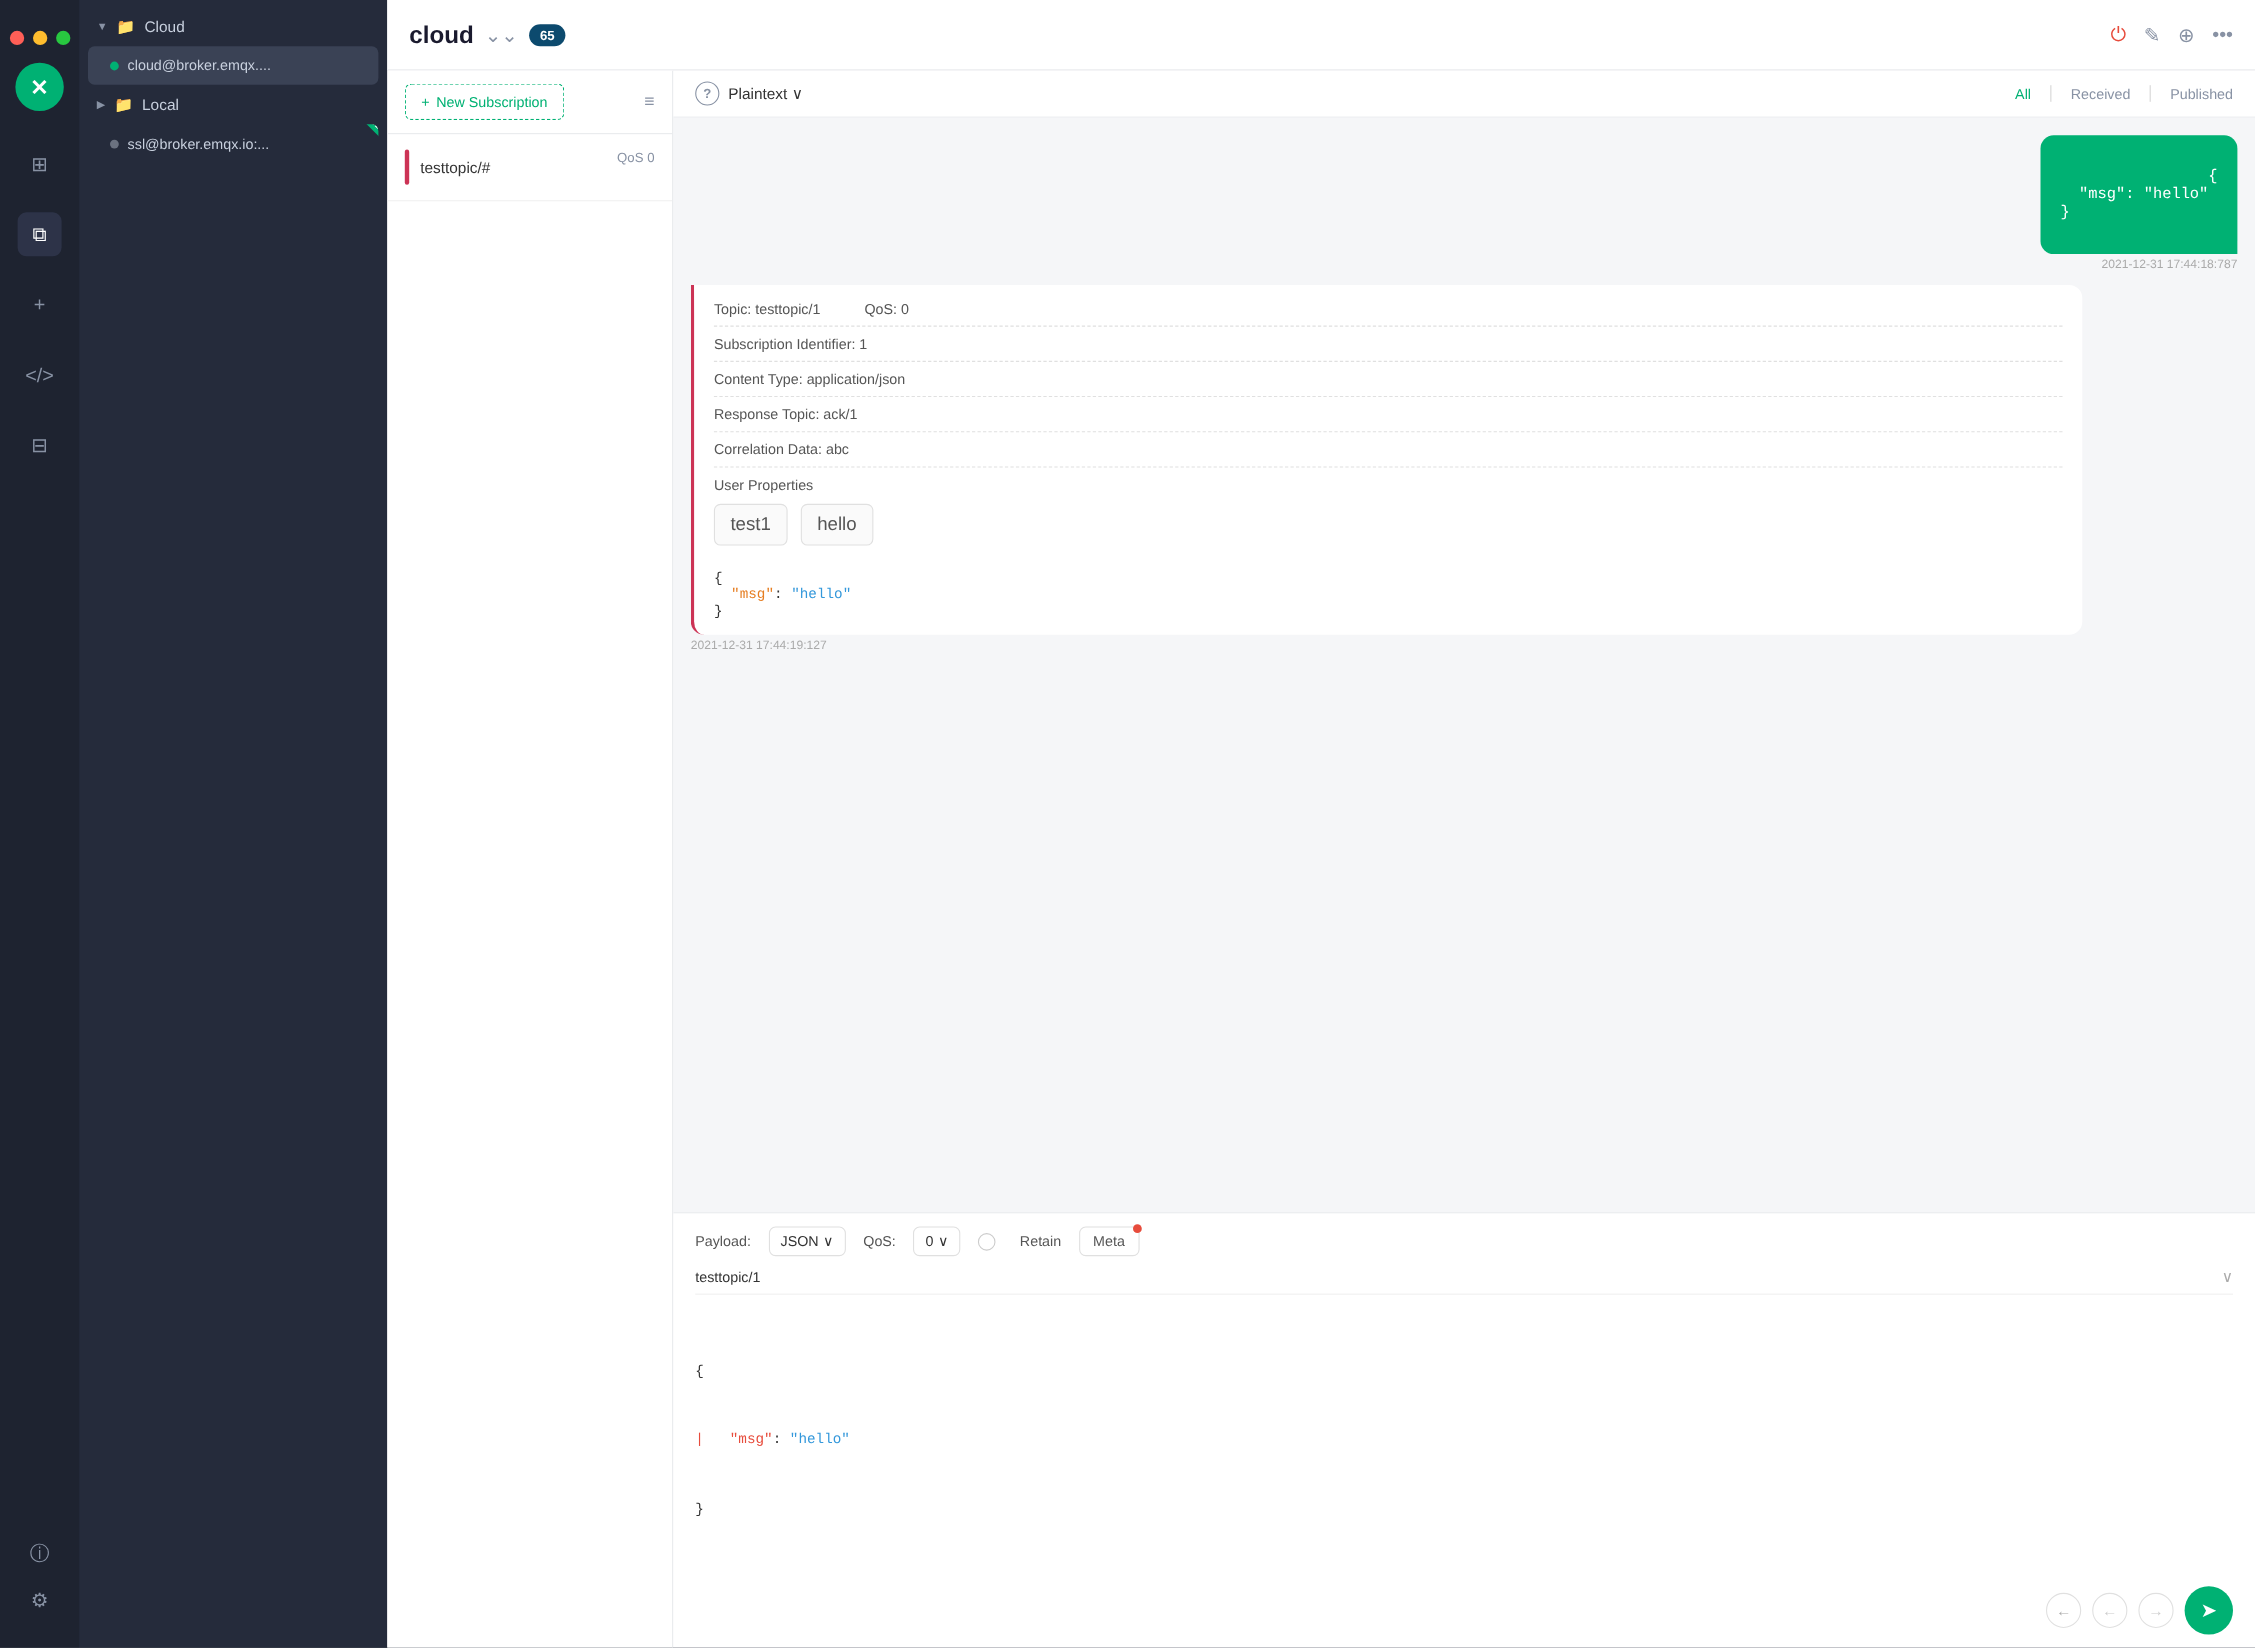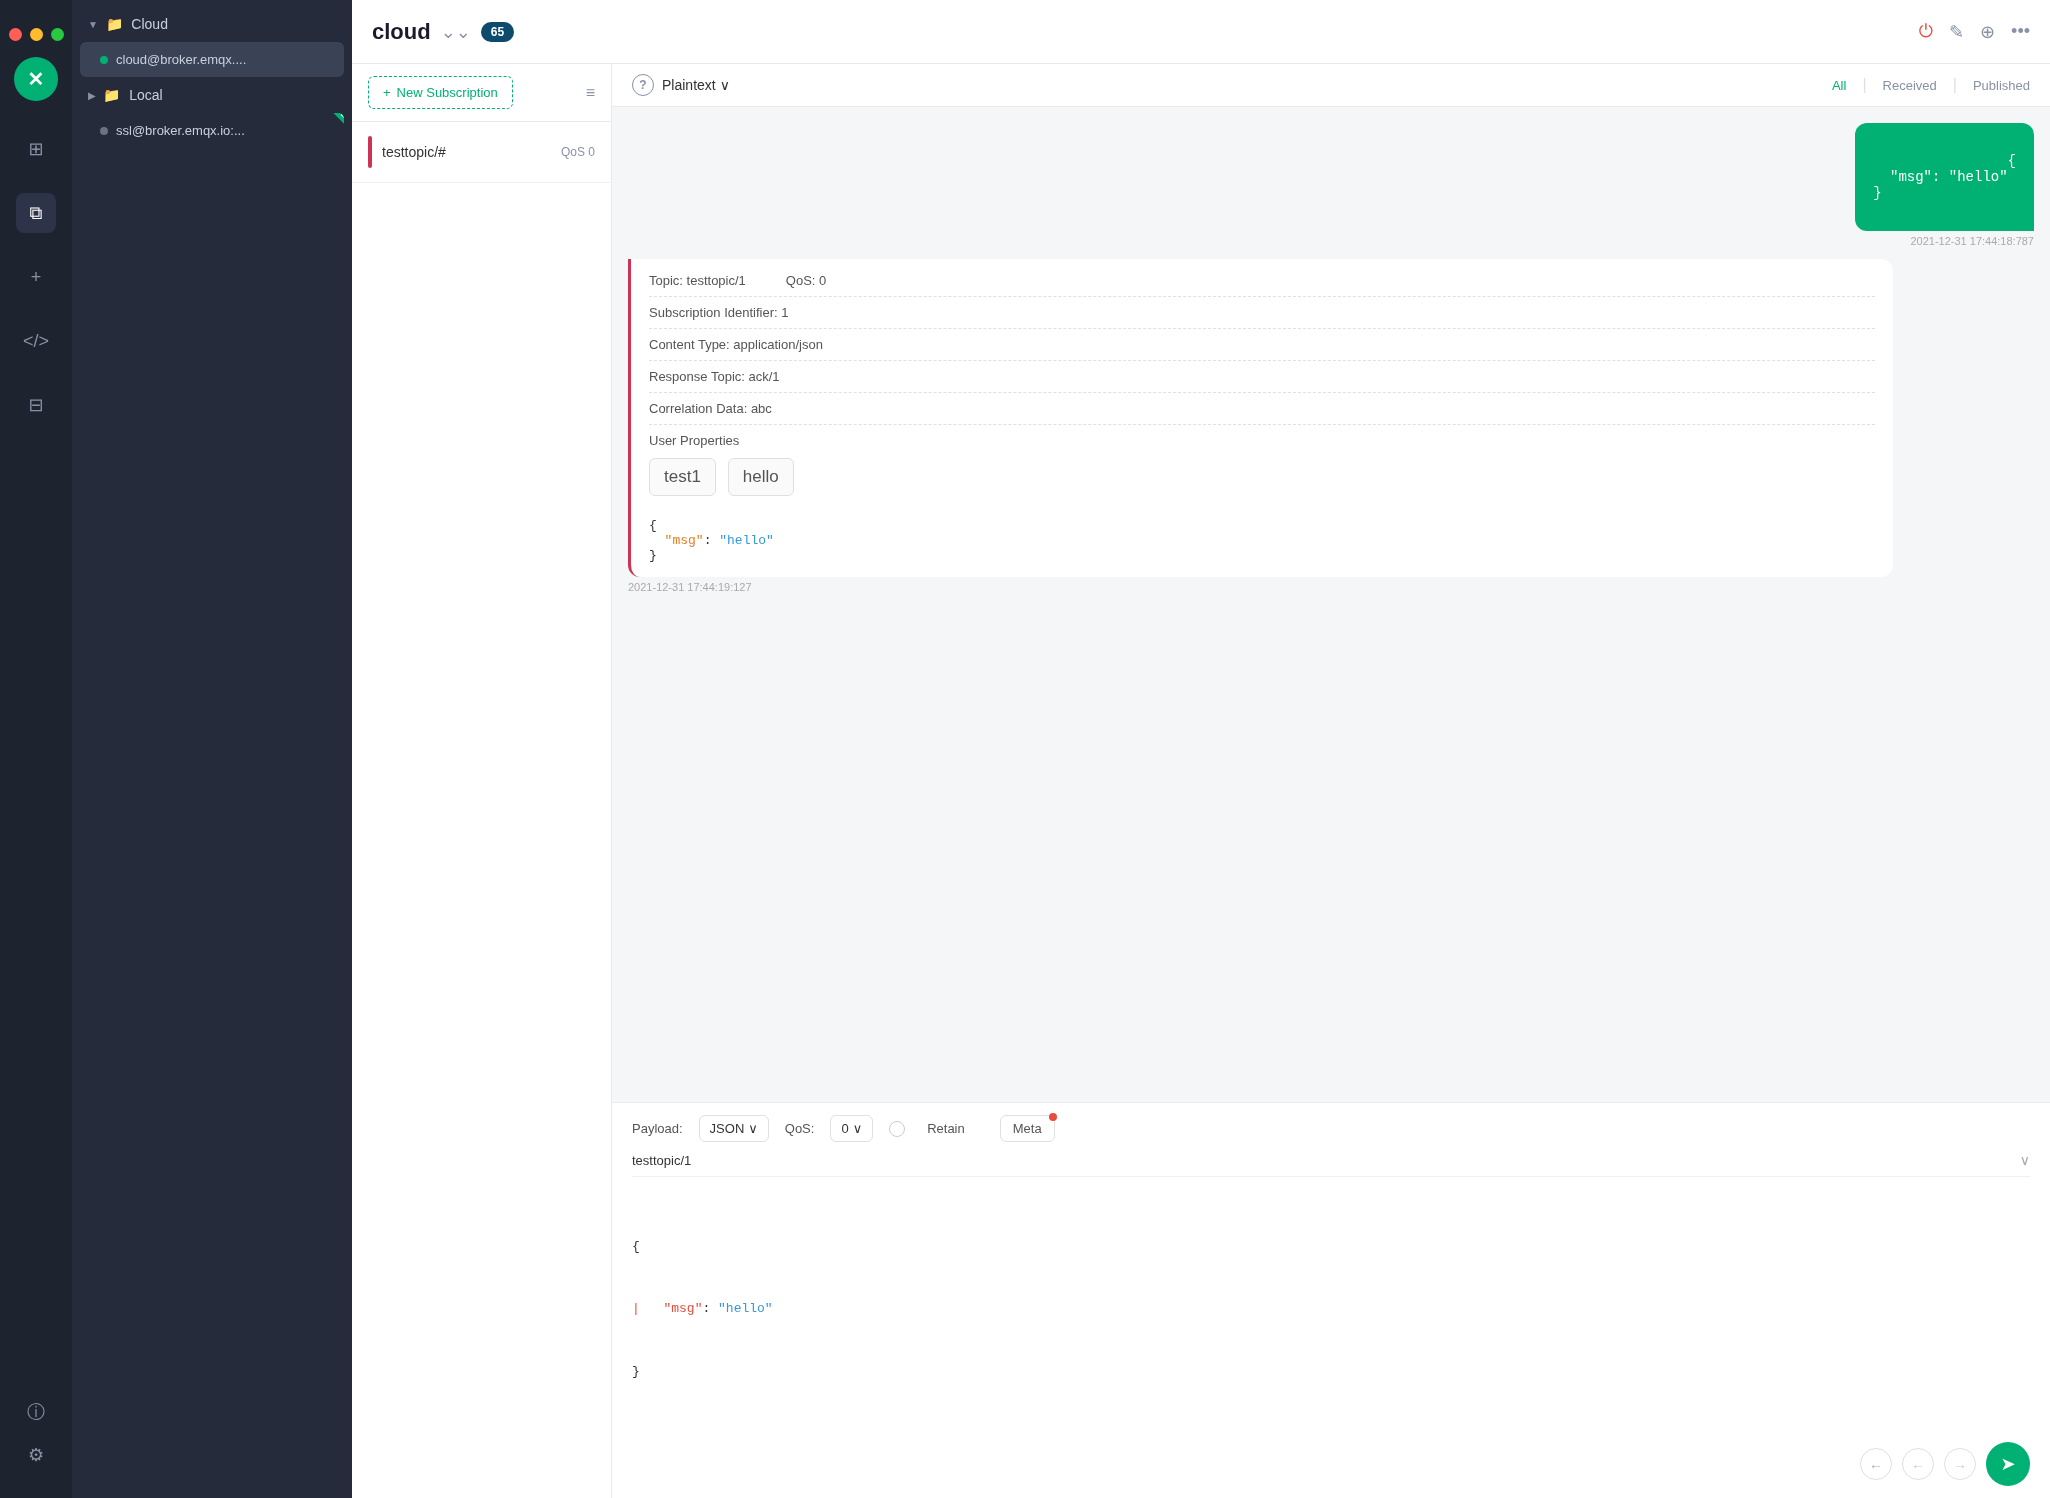--- a/index.html
+++ b/index.html
@@ -182,21 +182,20 @@
       cursor: pointer;
       display: flex;
       align-items: center;
       gap: 6px;
     }
     .filter-icon { color: #8892a4; font-size: 16px; cursor: pointer; }
 
     .subscription-item {
       padding: 14px 16px;
       display: flex;
-      align-items: center;
       justify-content: space-between;
       cursor: pointer;
       border-bottom: 1px solid #f0f0f0;
     }
     .sub-left { display: flex; align-items: center; gap: 10px; }
     .sub-color-bar { width: 4px; height: 32px; border-radius: 2px; background: #e74c3c; flex-shrink: 0; }
     .sub-topic { font-size: 14px; color: #333; font-weight: 500; }
     .sub-qos { font-size: 12px; color: #8892a4; }
 
     
@@ -353,21 +352,20 @@
     }
     .meta-btn {
       border: 1px solid #e0e0e0;
       border-radius: 6px;
       padding: 5px 12px;
       font-size: 13px;
       color: #555;
       background: white;
       cursor: pointer;
       position: relative;
-      margin-left: 19px;
     }
     .meta-dot {
       position: absolute;
       top: -3px; right: -3px;
       width: 8px; height: 8px;
       background: #e74c3c;
       border-radius: 50%;
     }
 
     .topic-row {

